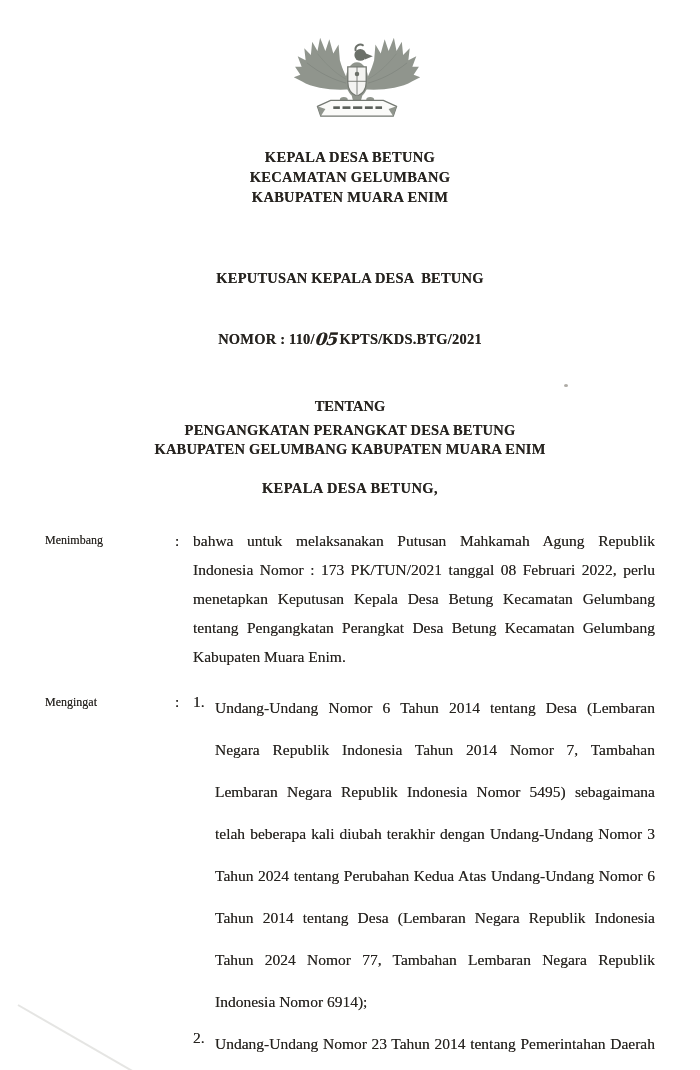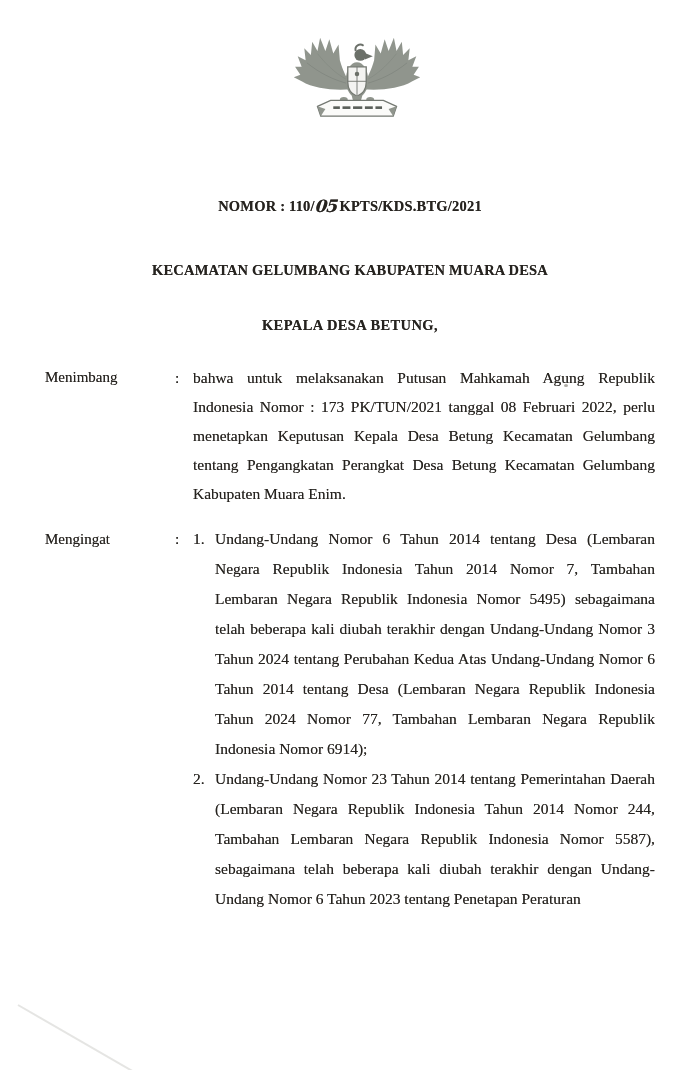--- a/index.html
+++ b/index.html
@@ -17,40 +17,40 @@
   
   .emblem-wrap { width:136px; height:112px; margin:0 auto; transform:translateX(7px); }
   .emblem-wrap svg { width:100%; height:100%; filter:blur(0.5px); opacity:0.92; }
   
   .letterhead { text-align:center; margin-top:13px; font-weight:bold;
     font-size:14.5px; line-height:20px; letter-spacing:0.3px; }
   .title-block { text-align:center; margin-top:21px; font-weight:bold;
     font-size:14.5px; line-height:20px; letter-spacing:0.2px; white-space:pre-wrap; }
   .tentang { text-align:center; margin-top:7px; font-weight:bold; font-size:14.5px; line-height:20px; }
   .subject { text-align:center; margin-top:5px; font-weight:bold; font-size:14.5px; line-height:19px; letter-spacing:0.2px; }
-  .salutation { text-align:center; margin-top:36px; font-weight:bold; font-size:14.5px; line-height:19px; letter-spacing:0.4px; }
+  .salutation { text-align:center; margin-top:20px; font-weight:bold; font-size:14.5px; line-height:19px; letter-spacing:0.4px; }
   .handwritten {
     display:inline-block;
     font-family:"DejaVu Serif", serif;
     font-style:italic; font-weight:bold;
     font-size:17px; transform:skewX(-6deg) translateY(1px);
     letter-spacing:-1px; margin:0 2px 0 1px;
   }
   
   .section { display:grid; grid-template-columns:130px 18px 1fr; }
   .section-menimbang { margin-top:28px; }
   .section-mengingat { margin-top:16px; }
-  .sec-label { font-size:15px; line-height:29px; }
+  .sec-label { font-size:12px; line-height:29px; }
   .sec-colon { font-size:15.5px; line-height:29px; }
   .sec-body  { font-size:15.5px; line-height:29px; text-align:justify;font-family:Liberation Serif, serif; }
   .section-mengingat .sec-label,
   .section-mengingat .sec-colon { line-height:30px; }
   .law-item { display:grid; grid-template-columns:22px 1fr; }
   .law-num  { font-size:15.5px; line-height:30px; }
-  .law-text { font-size:15.5px; line-height:30px; text-align:justify; }
+  .law-text { font-size:15.5px; line-height:42px; text-align:justify; }
   
   .speck { position:absolute; left:564px; top:384px; width:4px; height:3px;
     background:#9a968f; border-radius:50%; opacity:0.8; }
   .crease { position:absolute; left:18px; top:1004px; width:136px; height:2px;
     background:#dcdcda; transform:rotate(30deg); transform-origin:left center; opacity:0.75; }
 </style>
 </head>
 <body>
 
 <div class="page">
@@ -91,28 +91,36 @@
 
         <rect x="64" y="128" width="10" height="4" fill="#4d524c"></rect>
         <rect x="78" y="128" width="12" height="4" fill="#4d524c"></rect>
         <rect x="94" y="128" width="14" height="4" fill="#4d524c"></rect>
         <rect x="112" y="128" width="12" height="4" fill="#4d524c"></rect>
         <rect x="128" y="128" width="10" height="4" fill="#4d524c"></rect>
       </g>
     </svg>
   </div>
 
+  <div class="letterhead">
+    <div>KEPALA DESA BETUNG</div>
+    <div>KECAMATAN GELUMBANG</div>
+    <div>KABUPATEN MUARA ENIM</div>
+  </div>
 
   <div class="title-block">
+    <div>KEPUTUSAN KEPALA DESA  BETUNG</div>
     <div><span>NOMOR : 110/</span><span class="handwritten">05</span><span>KPTS/KDS.BTG/2021</span></div>
   </div>
 
+  <div class="tentang">TENTANG</div>
 
   <div class="subject">
-    <div>KECAMATAN GELUMBANG KABUPATEN MUARA DESA</div>
+    <div>PENGANGKATAN PERANGKAT DESA BETUNG</div>
+    <div>KABUPATEN GELUMBANG KABUPATEN MUARA ENIM</div>
   </div>
 
   <div class="salutation">KEPALA DESA BETUNG,</div>
 
   <div class="section section-menimbang">
     <div class="sec-label">Menimbang</div>
     <div class="sec-colon">:</div>
     <div class="sec-body">bahwa untuk melaksanakan Putusan Mahkamah Agung Republik Indonesia Nomor : 173 PK/TUN/2021 tanggal 08 Februari 2022, perlu menetapkan Keputusan Kepala Desa Betung Kecamatan Gelumbang tentang Pengangkatan Perangkat Desa Betung Kecamatan Gelumbang Kabupaten Muara Enim.</div>
   </div>
 

